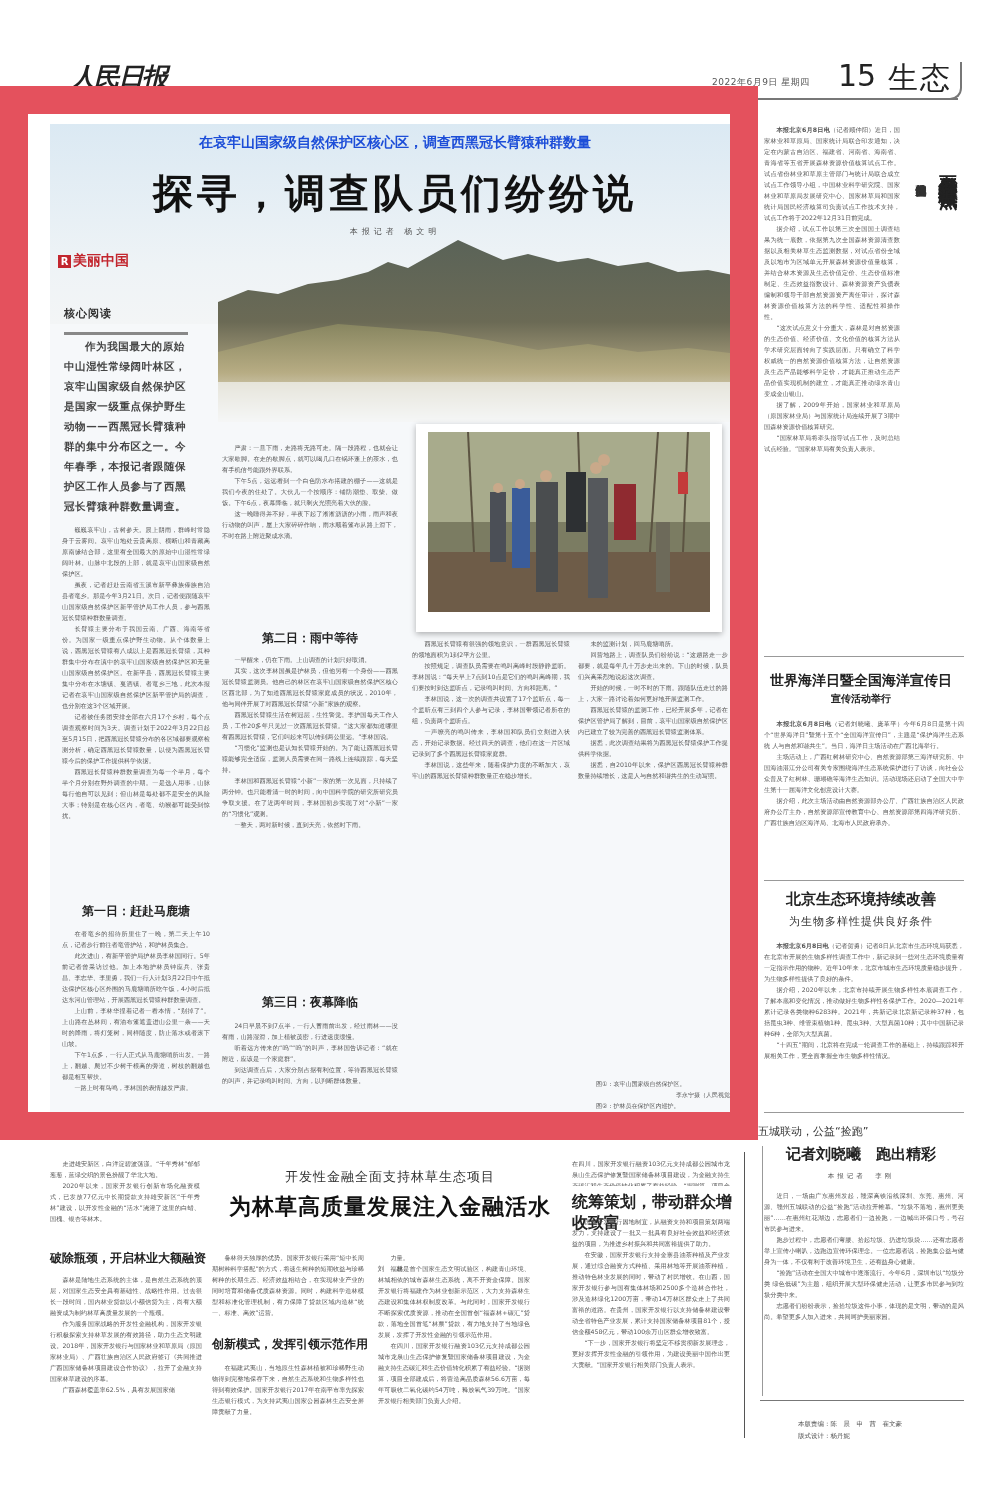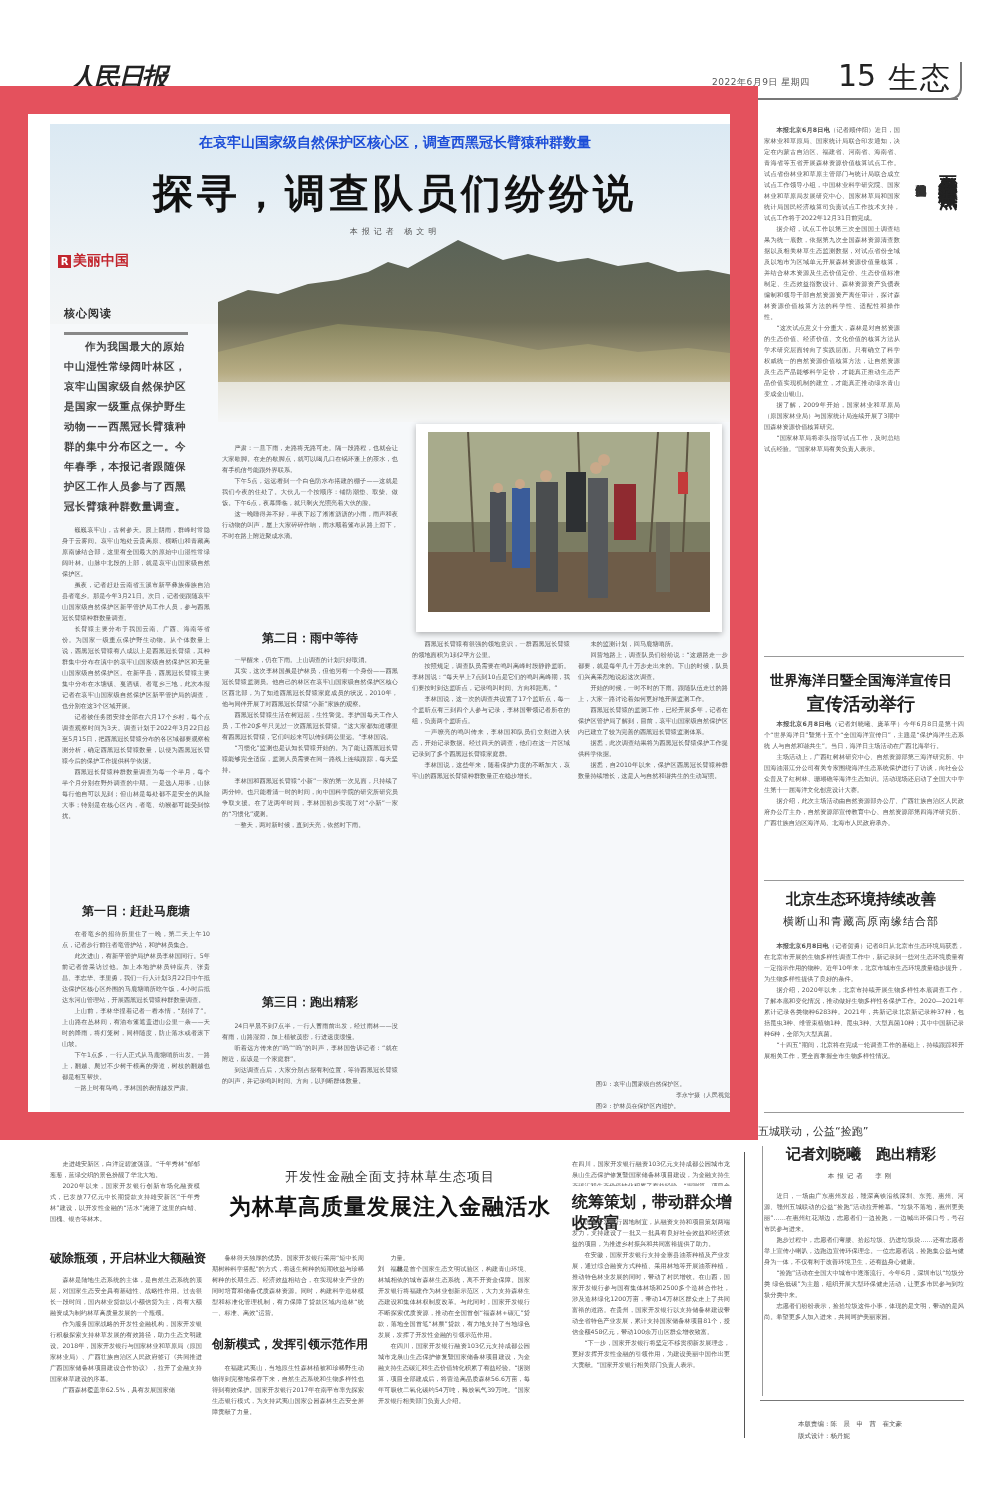--- a/index.html
+++ b/index.html
@@ -115,21 +115,21 @@
 </div>
 <div class="abs subhead" style="left:222px; top:630px; width:176px;">第二日：雨中等待</div>
 <div class="abs body-col" style="left:222px; top:654px; width:176px; height:326px;">
   <p>一早醒来，仍在下雨。上山调查的计划只好取消。</p>
   <p>其实，这次李林国虽是护林员，但他另有一个身份——西黑冠长臂猿监测员。他自己的林区在哀牢山国家级自然保护区核心区西北部，为了知道西黑冠长臂猿家庭成员的状况，2010年，他与同伴开展了对西黑冠长臂猿“小新”家族的观察。</p>
   <p>西黑冠长臂猿生活在树冠层，生性警觉。李护国每天工作人员，工作20多年只见过一次西黑冠长臂猿。“这大家都知道哪里有西黑冠长臂猿，它们叫起来可以传到两公里远。”李林国说。</p>
   <p>“习惯化”监测也是认知长臂猿开始的。为了能让西黑冠长臂猿能够完全适应，监测人员需要在同一路线上连续跟踪，每天坚持。</p>
   <p>李林国和西黑冠长臂猿“小新”一家的第一次见面，只持续了两分钟。也只能看清一时的时间，向中国科学院的研究所研究员争取支援。在了近两年时间，李林国初步实现了对“小新”一家的“习惯化”观测。</p>
   <p>一整天，两对新时候，直到天亮，依然时下雨。</p>
 </div>
-<div class="abs subhead" style="left:222px; top:994px; width:176px;">第三日：跑出精彩</div>
+<div class="abs subhead" style="left:222px; top:994px; width:176px;">第三日：夜幕降临</div>
 <div class="abs body-col" style="left:222px; top:1020px; width:176px; height:104px;">
   <p>24日早晨不到7点半，一行人冒雨前出发，经过雨林——没有雨，山路湿滑，加上植被茂密，行进速度缓慢。</p>
   <p>听着远方传来的“呜”“呜”的叫声，李林国告诉记者：“就在附近，应该是一个家庭群”。</p>
   <p>到达调查点后，大家分别占据有利位置，等待西黑冠长臂猿的叫声，并记录鸣叫时间、方向，以判断群体数量。</p>
 </div>
 
 <div class="abs photo-frame"></div>
 <svg class="abs photo" viewBox="0 0 282 180" preserveAspectRatio="none">
   <rect width="282" height="180" fill="#7b7c62"></rect>
   <rect width="282" height="90" fill="#a8ab8c"></rect>
@@ -190,30 +190,30 @@
   <p>据介绍，试点工作以第三次全国国土调查结果为统一底数，依据第九次全国森林资源清查数据以及相关林草生态监测数据，对试点省份全域及以地市为区域单元开展森林资源价值量核算，并结合林木资源及生态价值定价、生态价值标准制定、生态效益指数设计、森林资源资产负债表编制和领导干部自然资源资产离任审计，探讨森林资源价值核算方法的科学性、适配性和操作性。</p>
   <p>“这次试点意义十分重大，森林是对自然资源的生态价值、经济价值、文化价值的核算方法从学术研究层面转向了实践层面。只有确立了科学权威统一的自然资源价值核算方法，让自然资源及生态产品能够科学定价，才能真正推动生态产品价值实现机制的建立，才能真正推动绿水青山变成金山银山。</p>
   <p>据了解，2009年开始，国家林业和草原局（原国家林业局）与国家统计局连续开展了3期中国森林资源价值核算研究。</p>
   <p>“国家林草局将牵头指导试点工作，及时总结试点经验。”国家林草局有关负责人表示。</p>
 </div>
 <div class="abs vert-title" style="left:936px; top:160px; font-size:19px; letter-spacing:1px;">五省份开展森林资源价值核算试点</div>
 <div class="abs vert-title" style="left:912px; top:176px; font-size:11px; font-weight:normal; color:#333;">建立健全生态产品价值实现机制迈出实质性步伐</div>
 <div class="abs rule-h" style="left:764px; top:656px; width:200px;"></div>
 
 <div class="abs rh-title" style="left:758px; top:672px; width:206px; font-size:14px;">世界海洋日暨全国海洋宣传日</div>
-<div class="abs rh-title" style="left:758px; top:692px; width:206px; font-size:18px;">宣传活动举行</div>
+<div class="abs rh-title" style="left:758px; top:692px; width:206px; font-size:10px;">宣传活动举行</div>
 <div class="abs rc-text" style="left:764px; top:718px; width:200px; height:156px;">
   <p><b>本报北京6月8日电</b><span>（记者刘晓曦、庞革平）今年6月8日是第十四个“世界海洋日”暨第十五个“全国海洋宣传日”，主题是“保护海洋生态系统 人与自然和谐共生”。当日，海洋日主场活动在广西北海举行。</span></p>
   <p>主场活动上，广西红树林研究中心、自然资源部第三海洋研究所、中国海油湛江分公司有关专家围绕海洋生态系统保护进行了访谈，向社会公众普及了红树林、珊瑚礁等海洋生态知识。活动现场还启动了全国大中学生第十一届海洋文化创意设计大赛。</p>
   <p>据介绍，此次主场活动由自然资源部办公厅、广西壮族自治区人民政府办公厅主办，自然资源部宣传教育中心、自然资源部第四海洋研究所、广西壮族自治区海洋局、北海市人民政府承办。</p>
 </div>
 <div class="abs rule-h" style="left:764px; top:880px; width:200px;"></div>
 
 <div class="abs rh-title" style="left:758px; top:890px; width:206px; font-size:15px;">北京生态环境持续改善</div>
-<div class="abs" style="left:758px; top:914px; width:206px; text-align:center; font-size:11px; color:#333; letter-spacing:1px;">横断山和青藏高原南缘结合部</div>
+<div class="abs" style="left:758px; top:914px; width:206px; text-align:center; font-size:11px; color:#333; letter-spacing:1px;">为生物多样性提供良好条件</div>
 <div class="abs rc-text" style="left:764px; top:940px; width:200px; height:168px;">
   <p><b>本报北京6月8日电</b><span>（记者贺勇）记者8日从北京市生态环境局获悉，在北京市开展的生物多样性调查工作中，新记录到一些对生态环境质量有一定指示作用的物种。近年10年来，北京市城市生态环境质量稳步提升，为生物多样性提供了良好的条件。</span></p>
   <p>据介绍，2020年以来，北京市持续开展生物多样性本底调查工作，了解本底和变化情况，推动做好生物多样性各保护工作。2020—2021年累计记录各类物种6283种。2021年，共新记录北京新记录种37种，包括昆虫3种、维管束植物1种、昆虫3种、大型真菌10种；其中中国新记录种6种，全部为大型真菌。</p>
   <p>“十四五”期间，北京将在完成一轮调查工作的基础上，持续跟踪和开展相关工作，更全面掌握全市生物多样性情况。</p>
 </div>
 <div class="abs rule-h" style="left:764px; top:1112px; width:200px;"></div>
 
 <div class="abs" style="left:758px; top:1124px; width:206px; text-align:left; font-size:11px; color:#333;">五城联动，公益“捡跑”</div>
 <div class="abs rh-title" style="left:758px; top:1145px; width:206px; font-size:15px;">记者刘晓曦　跑出精彩</div>
 <div class="abs" style="left:758px; top:1172px; width:206px; text-align:center; font-size:6.5px; color:#555; letter-spacing:3px;">本报记者　李刚</div>

